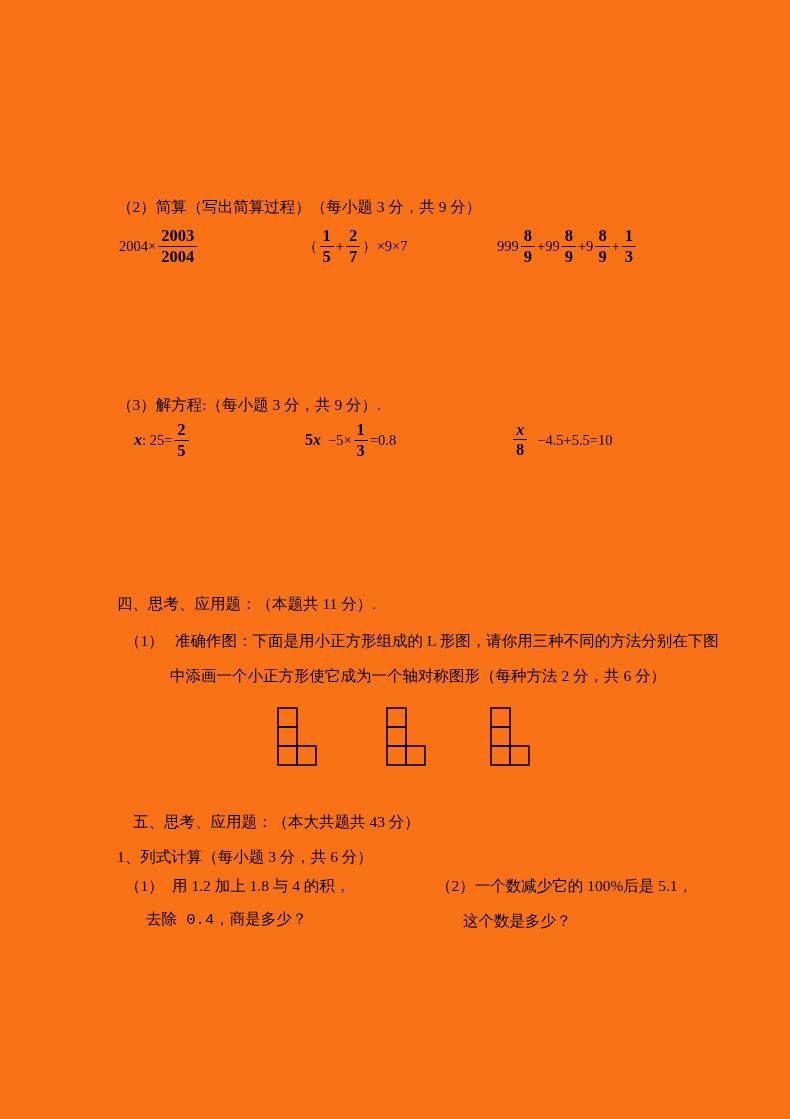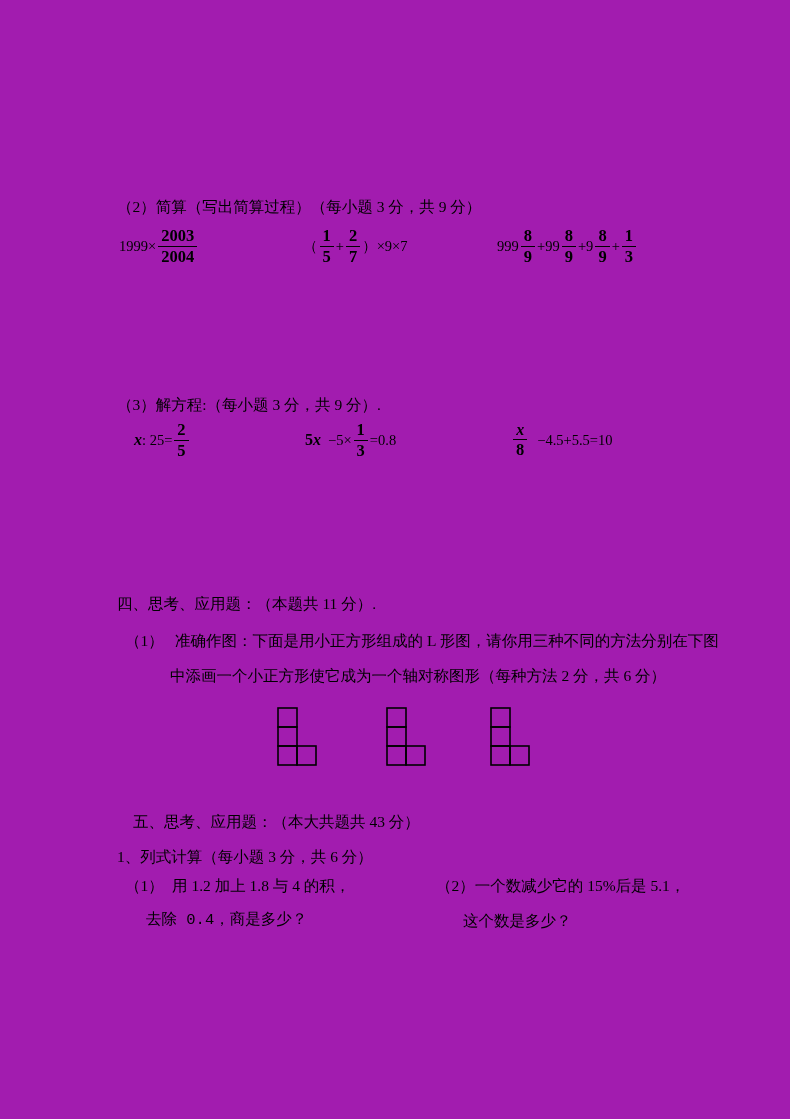--- a/index.html
+++ b/index.html
@@ -1,16 +1,16 @@
 <!DOCTYPE html>
 <html><head>
 <meta charset="utf-8">
 <style>
   html,body{margin:0;padding:0;background:#fff;}
-  .page{position:relative;width:790px;height:1119px;background:#a21caf;color:#000;
+  .page{position:relative;width:790px;height:1119px;background:#f97316;color:#000;
         font-family:"Liberation Serif","DejaVu Serif",serif;overflow:hidden;}
   .cjk{position:absolute;font-size:15.5px;line-height:17px;white-space:nowrap;color:#000;}
   .mrow{position:absolute;display:flex;align-items:center;height:46px;
         font-size:14.5px;white-space:nowrap;color:#000;}
   .frac{display:inline-flex;flex-direction:column;align-items:center;
         font-weight:bold;font-size:16.5px;line-height:1.08;margin:0 2px;
         font-family:"Liberation Serif","DejaVu Serif",serif;}
   .frac .numr{padding:0 3px 1px;}
   .frac .den{border-top:1.5px solid #000;padding:1px 3px 0;}
   .vx{font-style:italic;font-weight:bold;font-size:16px;}
@@ -21,21 +21,21 @@
   .lfig svg{display:block;}
 </style>
 </head>
 <body>
 
 <div class="page">
 
   <div class="cjk" style="left:117px;top:198px;">（2）简算（写出简算过程）（每小题 3 分，共 9 分）</div>
 
   <div class="mrow" style="left:119px;top:223px;">
-    <span>1999×</span>
+    <span>2004×</span>
     <span class="frac">
       <span class="numr">2003</span>
       <span class="den">2004</span>
     </span>
   </div>
 
   <div class="mrow" style="left:303px;top:223px;">
     <span>（</span>
     <span class="frac">
       <span class="numr">1</span>
@@ -138,18 +138,18 @@
         <rect x="20" y="39" width="19" height="19"></rect>
       </g>
     </svg>
   </div>
 
   <div class="cjk" style="left:117px;top:813px;margin-left:16px;">五、思考、应用题：（本大共题共 43 分）</div>
   <div class="cjk" style="left:117px;top:848px;font-family:Liberation Serif, serif;">1、列式计算（每小题 3 分，共 6 分）</div>
 
   <div class="cjk" style="left:125px;top:877px;">（1）</div>
   <div class="cjk" style="left:172px;top:877px;">用 1.2 加上 1.8 与 4 的积，</div>
-  <div class="cjk" style="left:436px;top:877px;">（2）一个数减少它的 15%后是 5.1，</div>
+  <div class="cjk" style="left:436px;top:877px;">（2）一个数减少它的 100%后是 5.1，</div>
 
   <div class="cjk" style="left:146px;top:912px;font-family:Liberation Mono, monospace;">去除 0.4，商是多少？</div>
   <div class="cjk" style="left:463px;top:912px;">这个数是多少？</div>
 
 </div>
 
 </body></html>

